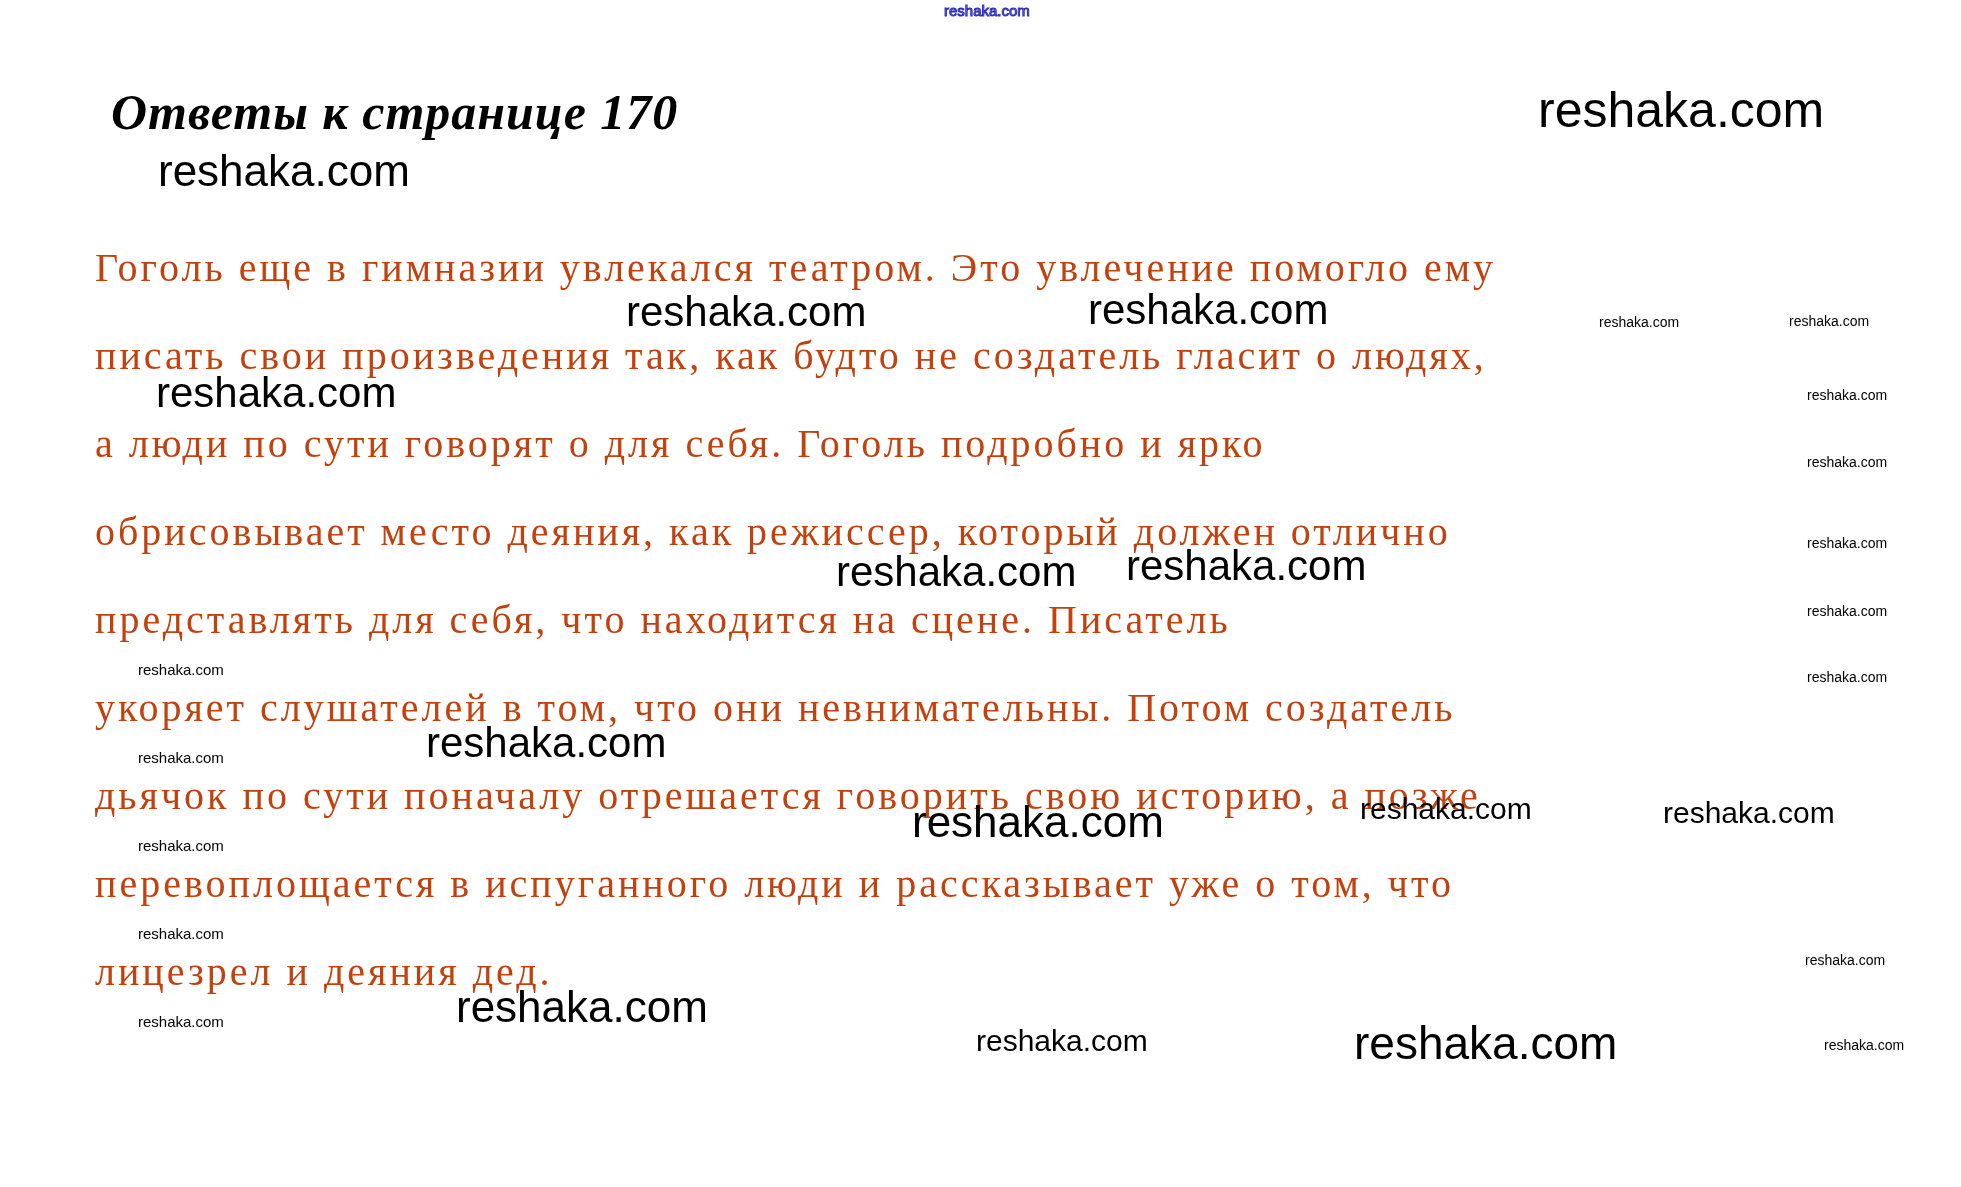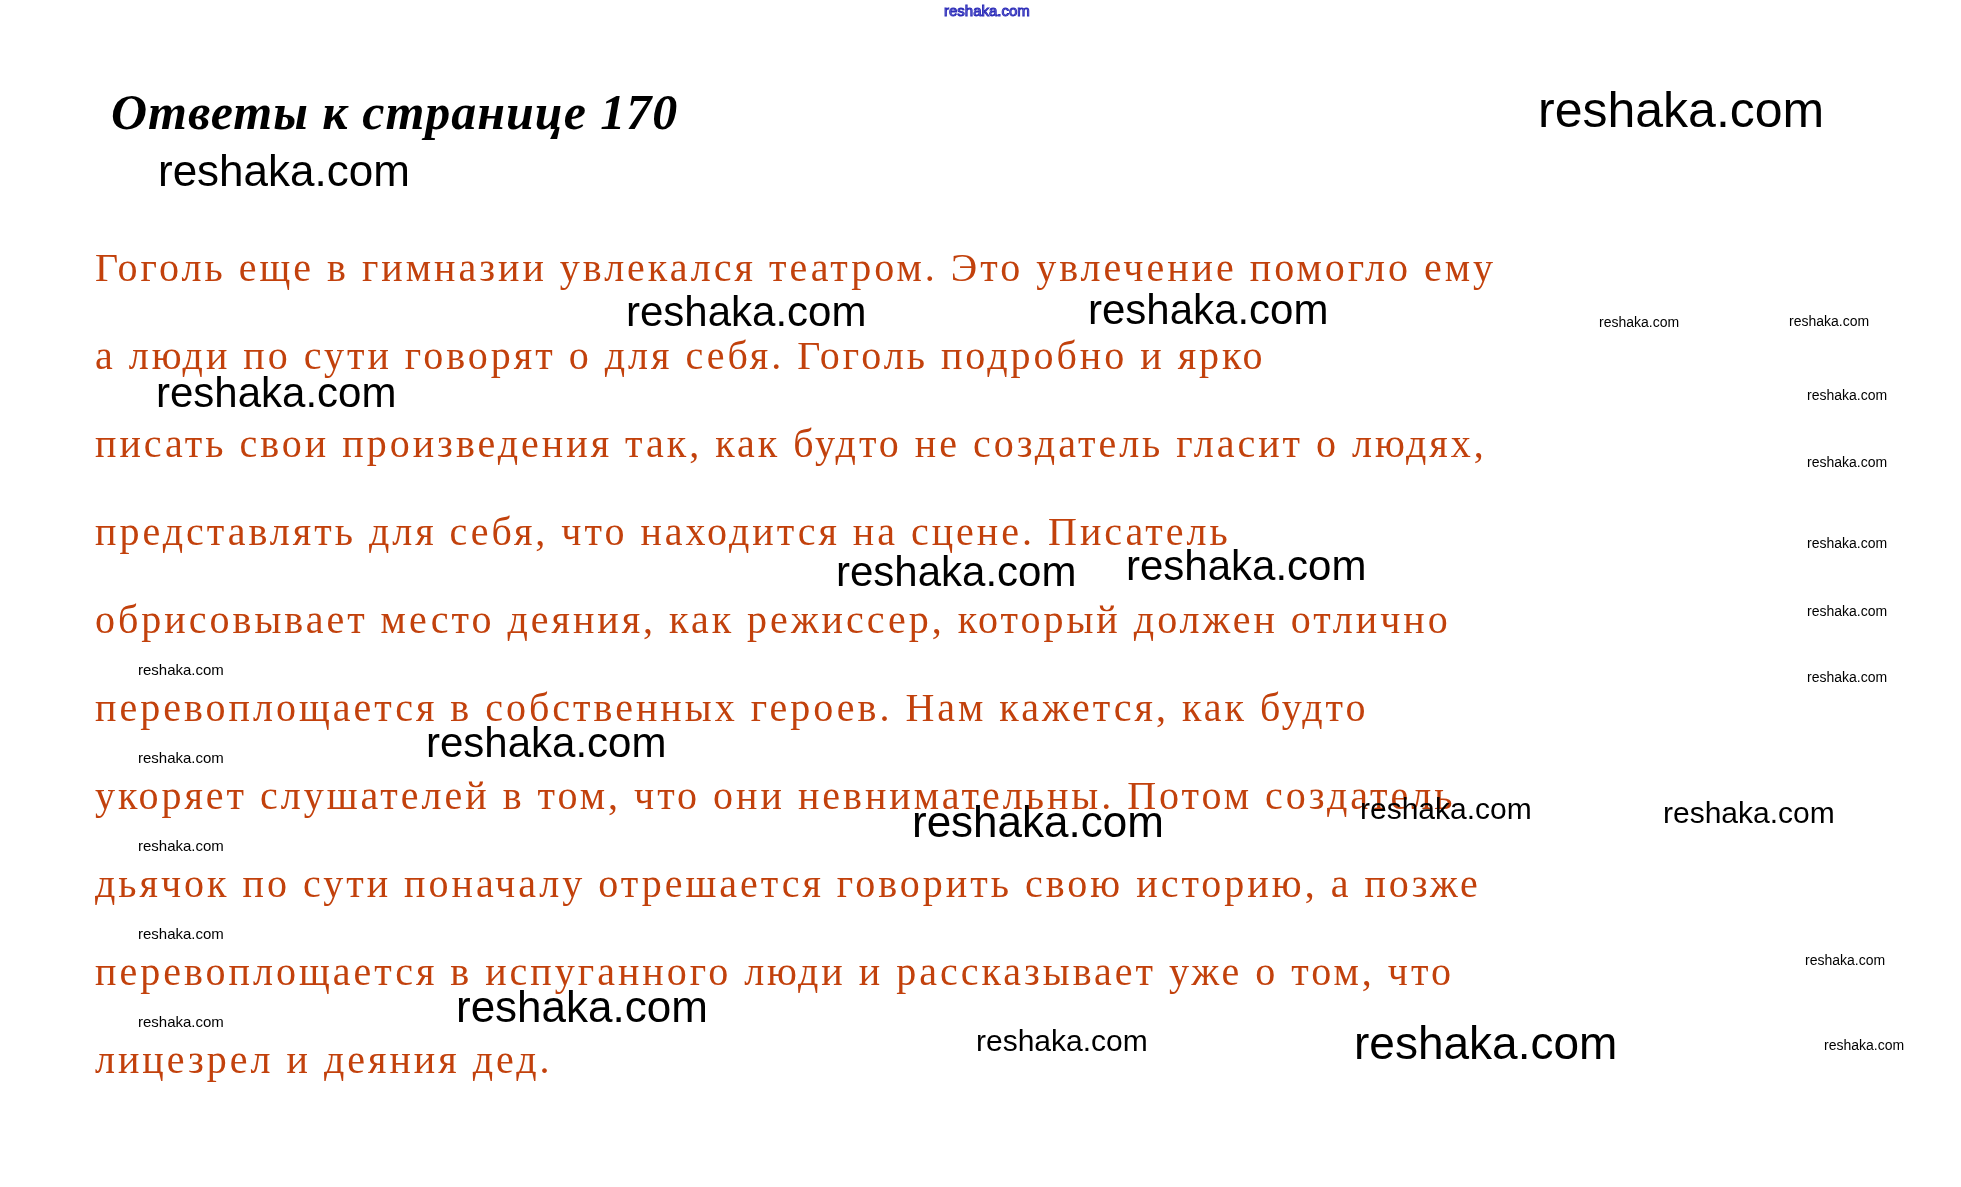--- a/index.html
+++ b/index.html
@@ -67,25 +67,24 @@
 </style>
 </head>
 <body>
 
 <div class="page">
 
   <h1 class="heading">Ответы к странице 170</h1>
 
   <div class="body-text" id="body-text">
       <div class="line">Гоголь еще в гимназии увлекался театром. Это увлечение помогло ему</div>
+      <div class="line">писать свои произведения так, как будто не создатель гласит о людях,</div>
       <div class="line">а люди по сути говорят о для себя. Гоголь подробно и ярко</div>
-      <div class="line">писать свои произведения так, как будто не создатель гласит о людях,</div>
+      <div class="line">обрисовывает место деяния, как режиссер, который должен отлично</div>
       <div class="line">представлять для себя, что находится на сцене. Писатель</div>
-      <div class="line">обрисовывает место деяния, как режиссер, который должен отлично</div>
-      <div class="line">перевоплощается в собственных героев. Нам кажется, как будто</div>
       <div class="line">укоряет слушателей в том, что они невнимательны. Потом создатель</div>
       <div class="line">дьячок по сути поначалу отрешается говорить свою историю, а позже</div>
       <div class="line">перевоплощается в испуганного люди и рассказывает уже о том, что</div>
       <div class="line">лицезрел и деяния дед.</div>
     </div>
 
   <div class="wm-layer" id="wm-layer">
       <span class="wm blue" style="left: 918px; top: 3px; font-size: 15px;">reshaka.com</span>
       <span class="wm" style="left: 1512px; top: 85px; font-size: 50px;">reshaka.com</span>
       <span class="wm" style="left: 132px; top: 149px; font-size: 44px;">reshaka.com</span>

